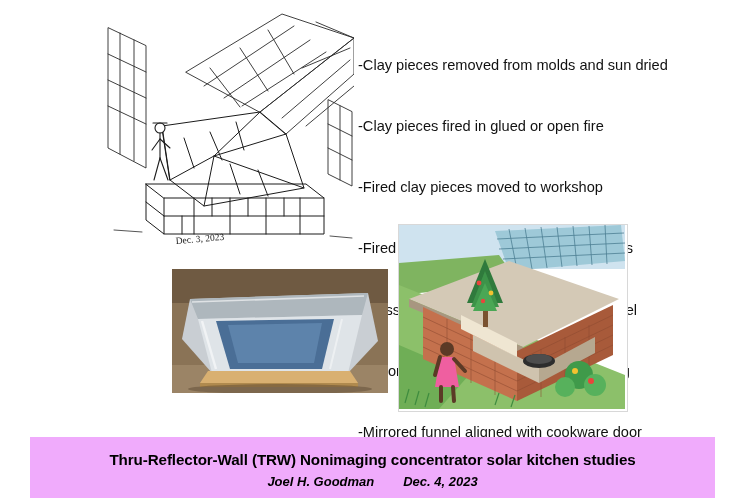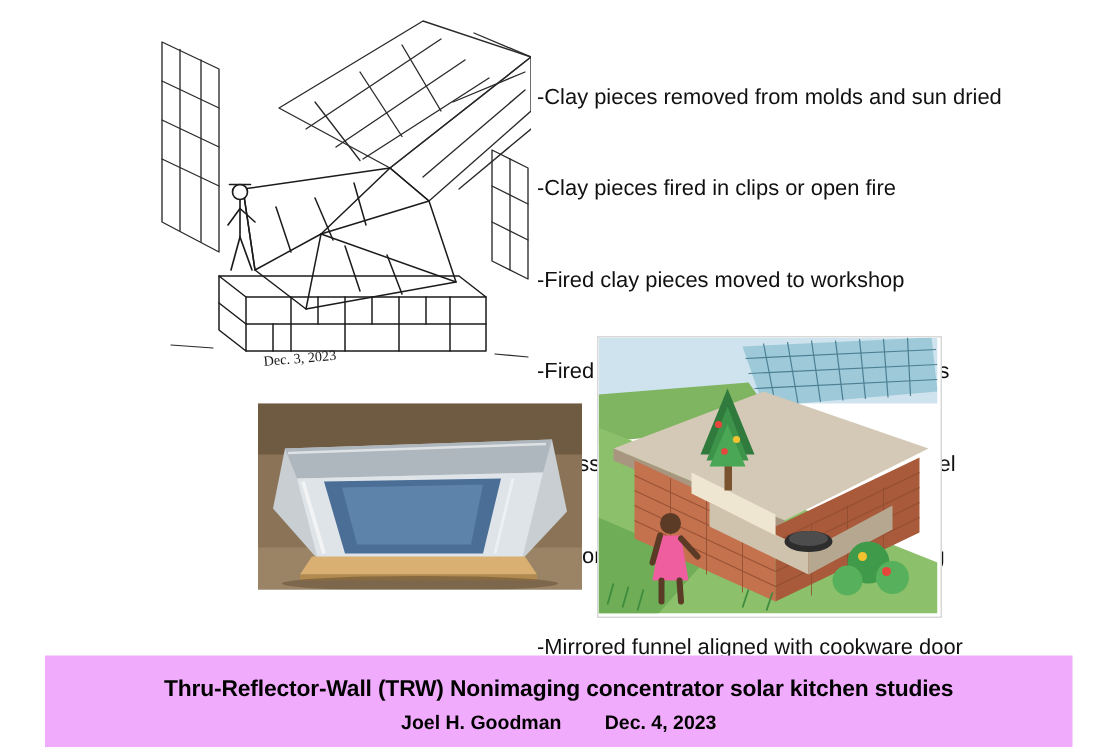--- a/index.html
+++ b/index.html
@@ -85,20 +85,21 @@
     color: #000000;
     letter-spacing: -0.1px;
     margin-top: 3px;
   }
   .footer-sub {
     font-size: 13px;
     font-weight: bold;
     color: #000000;
     margin-top: 6px;
     white-space: pre;
+    font-style: italic;
   }
 </style>
 </head>
 <body>
 
 <div class="sketch">
   <svg width="300" height="240" viewBox="0 0 300 240" fill="none" stroke="#1b1b1b" stroke-width="1" stroke-linecap="round" stroke-linejoin="round">
 
     <g stroke="#2a2a2a" stroke-width="0.9">
       <path d="M132 64 L228 6 L300 30 L206 104 Z"></path>
@@ -178,21 +179,21 @@
       <path d="M60 222 L88 224"></path>
       <path d="M276 228 L298 230"></path>
     </g>
 
     <text x="122" y="236" font-family="'Liberation Serif', serif" font-size="9.5" fill="#1b1b1b" stroke="none" transform="rotate(-5 122 236)">Dec. 3, 2023</text>
   </svg>
 </div>
 
 <div class="bullets">
   <div class="line">-Clay pieces removed from molds and sun dried</div>
-  <div class="line">-Clay pieces fired in clips or open fire</div>
+  <div class="line">-Clay pieces fired in glued or open fire</div>
   <div class="line">-Fired clay pieces moved to workshop</div>
   <div class="line">-Fired clay pieces glued together with clips</div>
   <div class="line">-Glass mirrors  cut to fit and glued to funnel</div>
   <div class="line">-Mirrored funnel moved to kitchen building</div>
   <div class="line">-Mirrored funnel aligned with cookware door</div>
   
 </div>
 
 <div class="photo-reflector">
   <svg width="216" height="124" viewBox="0 0 216 124">

